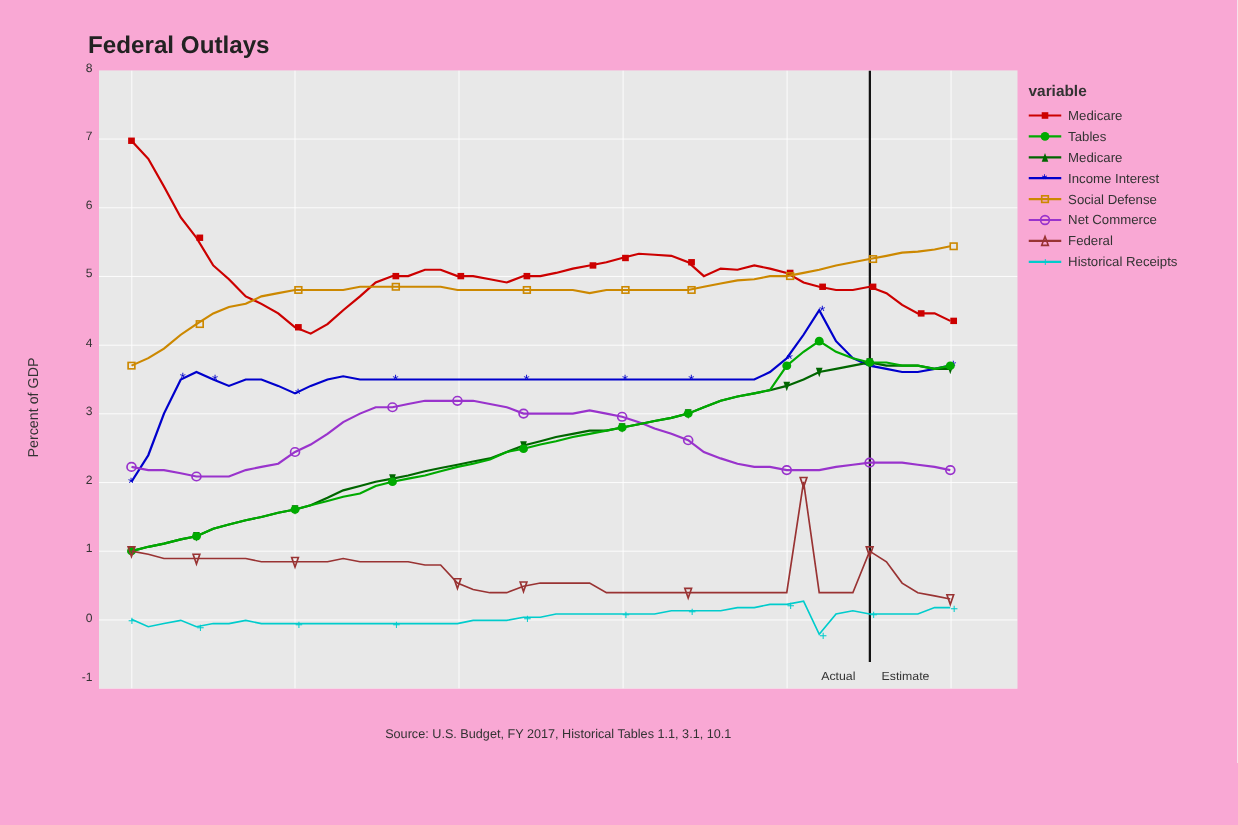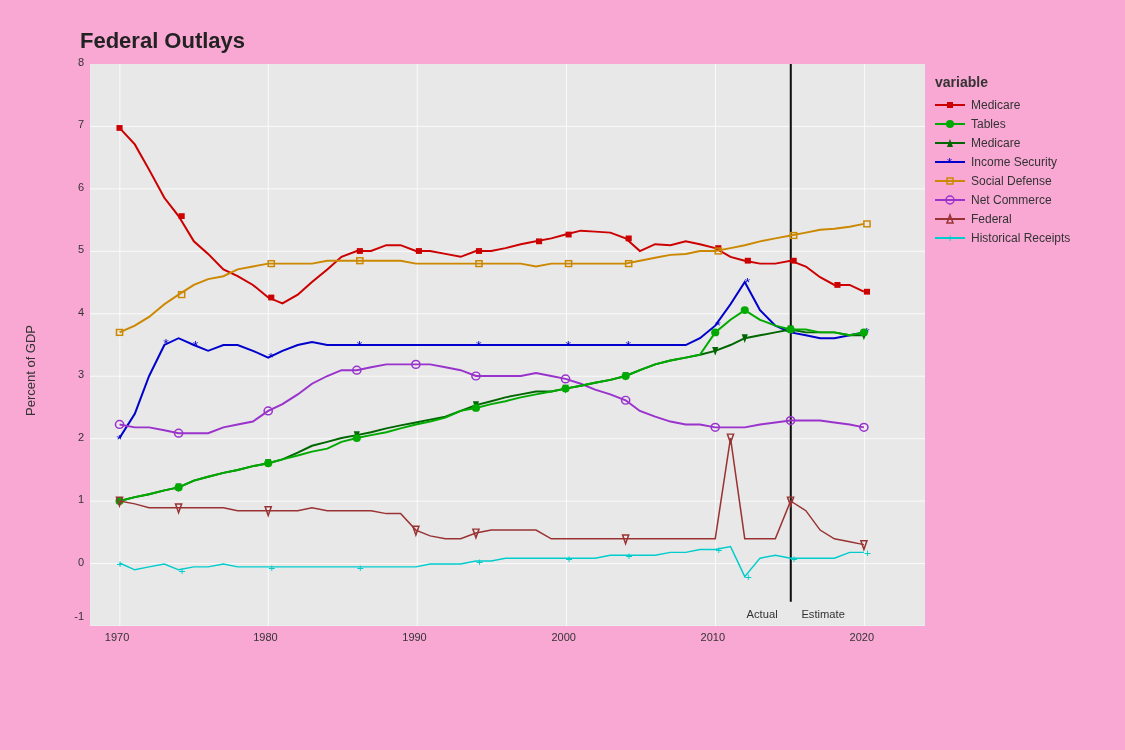--- a/index.html
+++ b/index.html
@@ -297,29 +297,22 @@
           <span style="position:absolute;right:6px;top:calc(193.3/580*100% - 8px);font-size:11px;color:#333;">5</span>
           <span style="position:absolute;right:6px;top:calc(257.8/580*100% - 8px);font-size:11px;color:#333;">4</span>
           <span style="position:absolute;right:6px;top:calc(322.2/580*100% - 8px);font-size:11px;color:#333;">3</span>
           <span style="position:absolute;right:6px;top:calc(386.7/580*100% - 8px);font-size:11px;color:#333;">2</span>
           <span style="position:absolute;right:6px;top:calc(451.1/580*100% - 8px);font-size:11px;color:#333;">1</span>
           <span style="position:absolute;right:6px;top:calc(515.6/580*100% - 8px);font-size:11px;color:#333;">0</span>
           <span style="position:absolute;right:6px;top:calc(100% - 16px);font-size:11px;color:#333;">-1</span>
           <span style="position:absolute;right:6px;top:-8px;font-size:11px;color:#333;">8</span>
         </div>
 
-        <div style="position:absolute;bottom:25px;left:50px;right:0;height:20px;">
-          <span style="position:absolute;left:calc(29.3/820*100% - 15px);font-size:11px;color:#333;">1970</span>
-          <span style="position:absolute;left:calc(175/820*100% - 15px);font-size:11px;color:#333;">1980</span>
-          <span style="position:absolute;left:calc(321.4/820*100% - 15px);font-size:11px;color:#333;">1990</span>
-          <span style="position:absolute;left:calc(467.9/820*100% - 15px);font-size:11px;color:#333;">2000</span>
-          <span style="position:absolute;left:calc(614.3/820*100% - 15px);font-size:11px;color:#333;">2010</span>
-          <span style="position:absolute;left:calc(760.7/820*100% - 15px);font-size:11px;color:#333;">2020</span>
-        </div>
-
+
+        <div style="position:absolute;bottom:2px;left:50px;right:0;text-align:center;font-size:11.5px;color:#333;">Source: U.S. Budget, FY 2017, Historical Tables 1.1, 3.1, 10.1</div>
       </div>
 
       <div class="legend">
         <div class="legend-title">variable</div>
 
         <div class="legend-item">
           <svg width="30" height="14" style="margin-right:6px;flex-shrink:0;">
             <line x1="0" y1="7" x2="30" y2="7" stroke="#CC0000" stroke-width="2"></line>
             <rect x="12" y="4" width="6" height="6" fill="#CC0000"></rect>
           </svg>
@@ -340,21 +333,21 @@
             <polygon points="15,3 18,11 12,11" fill="#006600"></polygon>
           </svg>
           <span>Medicare</span>
         </div>
 
         <div class="legend-item">
           <svg width="30" height="14" style="margin-right:6px;flex-shrink:0;">
             <line x1="0" y1="7" x2="30" y2="7" stroke="#0000CC" stroke-width="2"></line>
             <text x="12" y="12" font-size="13" fill="#0000CC">*</text>
           </svg>
-          <span>Income Security</span>
+          <span>Income Interest</span>
         </div>
 
         <div class="legend-item">
           <svg width="30" height="14" style="margin-right:6px;flex-shrink:0;">
             <line x1="0" y1="7" x2="30" y2="7" stroke="#CC8800" stroke-width="2"></line>
             <rect x="12" y="4" width="6" height="6" fill="none" stroke="#CC8800" stroke-width="1.5"></rect>
           </svg>
           <span>Social Defense</span>
         </div>
 

